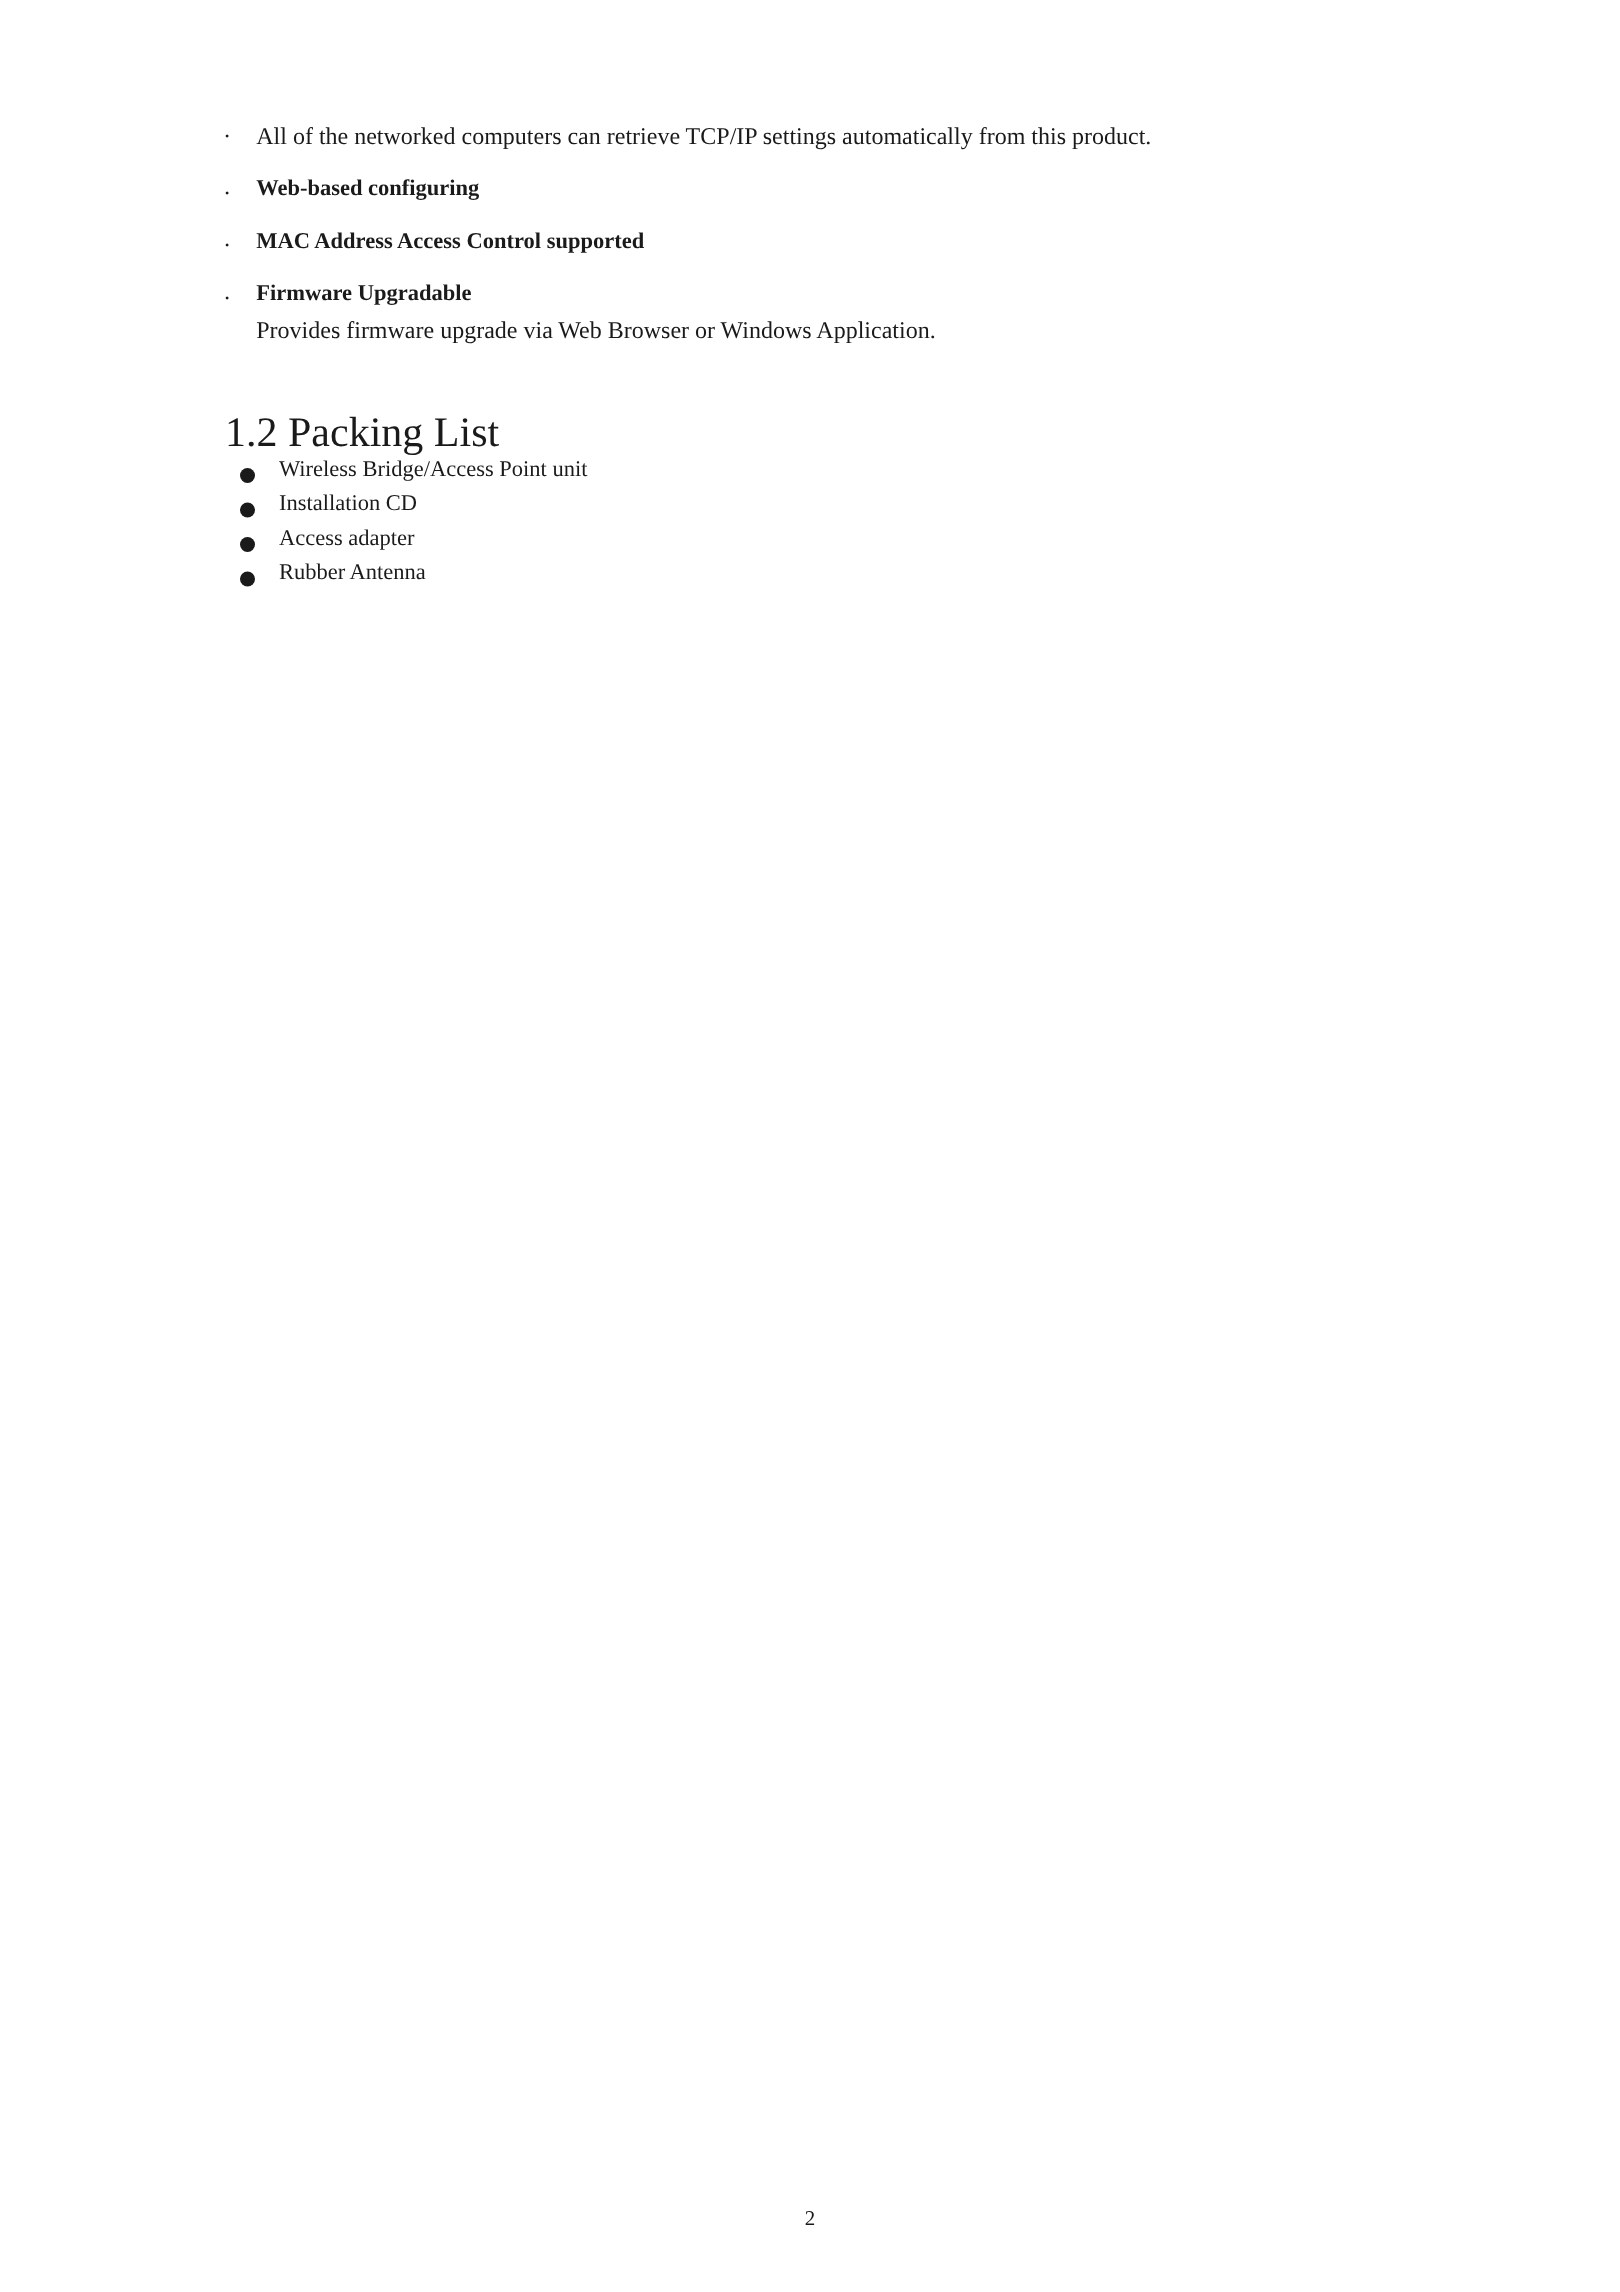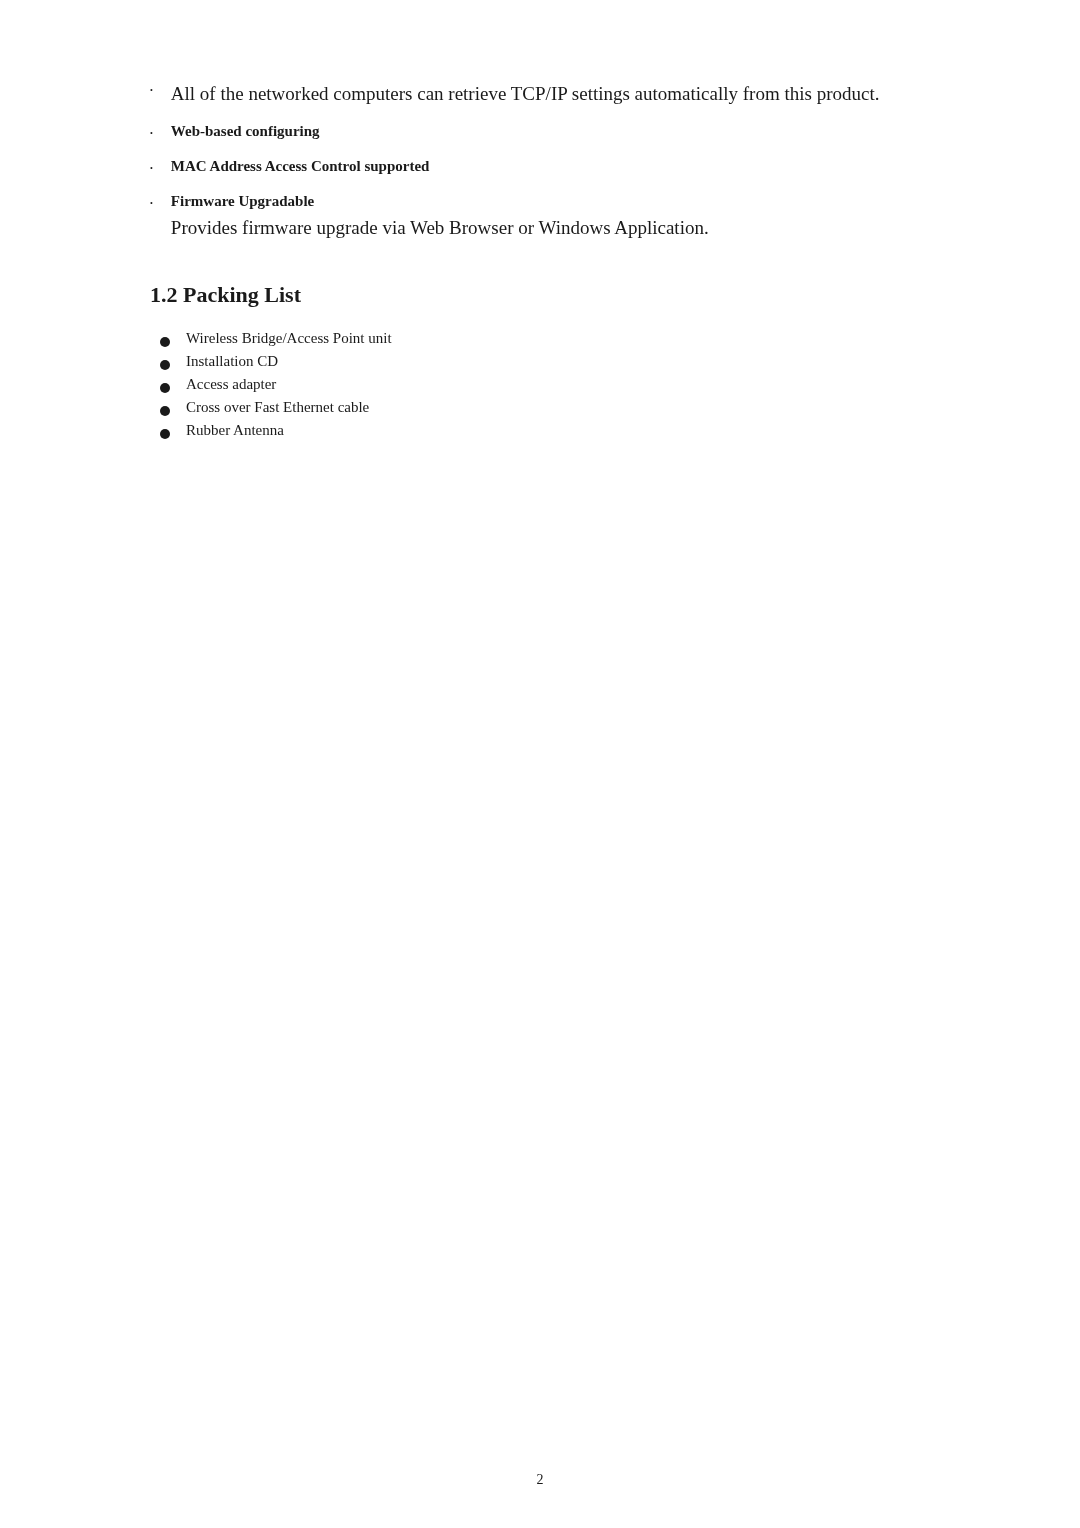--- a/index.html
+++ b/index.html
@@ -47,29 +47,28 @@
       flex: 1;
     }
 
     .bullet-title {
       font-weight: bold;
       font-size: 15px;
       margin-bottom: 4px;
     }
 
     .bullet-desc {
-      font-size: 19px;
+      font-size: 16px;
       line-height: 1.5;
     }
 
     .section-heading {
-      font-size: 22px;
-      font-weight: bold;
+      font-size: 28px;
+      font-weight: normal;
       margin-top: 40px;
-      margin-bottom: 22px;
     }
 
     .packing-list {
       margin-left: 10px;
     }
 
     .packing-item {
       display: flex;
       align-items: flex-end;
       margin-bottom: 6px;
@@ -145,24 +144,20 @@
       <div class="packing-item">
         <div class="packing-dot"></div>
         <span>Installation CD</span>
       </div>
 
       <div class="packing-item">
         <div class="packing-dot"></div>
         <span>Access adapter</span>
       </div>
 
-      <div class="packing-item">
-        <div class="packing-dot"></div>
-        <span>Cross over Fast Ethernet cable</span>
-      </div>
 
       <div class="packing-item">
         <div class="packing-dot"></div>
         <span>Rubber Antenna</span>
       </div>
 
     </div>
   </div>
 
   <div class="page-number">2</div>

